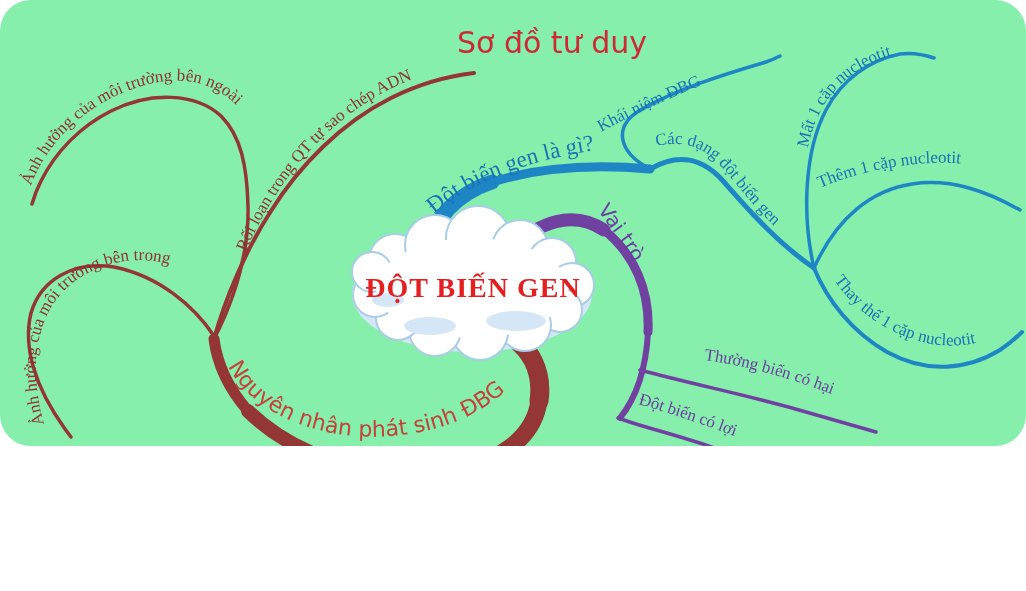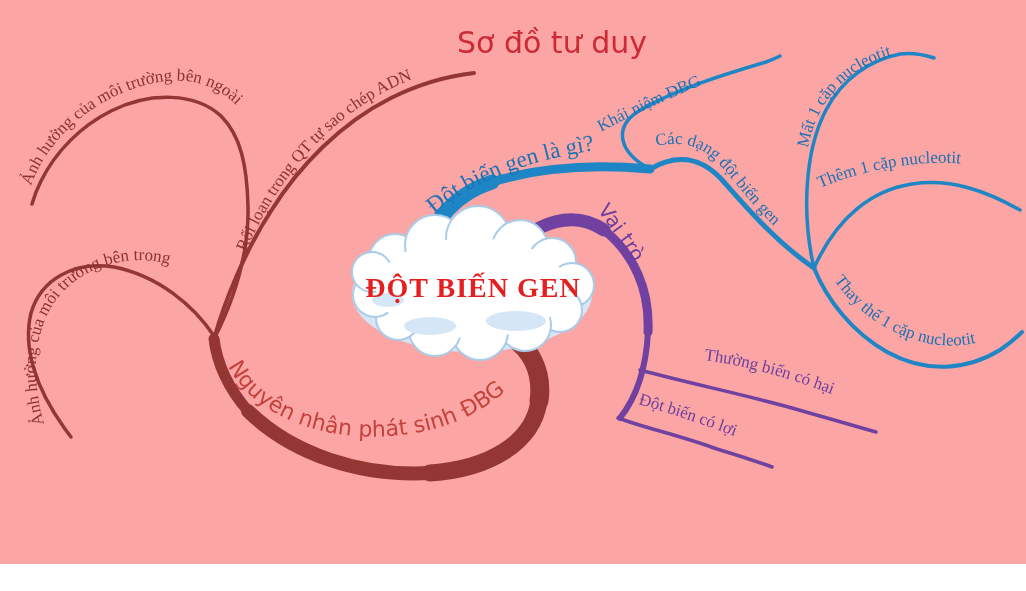--- a/index.html
+++ b/index.html
@@ -1,17 +1,17 @@
 <!DOCTYPE html>
 <html><head>
 <meta charset="utf-8">
 <style>
   html,body{margin:0;padding:0;background:#fff;}
-  .canvas{position:relative;width:1026px;height:564px;background:#fca5a5;overflow:hidden;
-          font-family:"Liberation Sans",sans-serif;}
+  .canvas{position:relative;width:1026px;height:446px;background:#86efac;overflow:hidden;
+          font-family:"Liberation Sans",sans-serif;border-radius:31px;}
   svg{display:block;}
   path.branch{fill:none;stroke-linecap:round;stroke-linejoin:round;}
   text{user-select:none;}
   .t-serif{font-family:"Liberation Serif","DejaVu Serif",serif;}
   .t-round{font-family:"DejaVu Sans","Liberation Sans",sans-serif;}
   .sz-main{font-size:23px;}
   .sz-sub{font-size:17px;}
   .sz-vaitro{font-size:20px;}
   .sz-cause{font-size:22px;}
   .sz-title{font-size:30px;}

